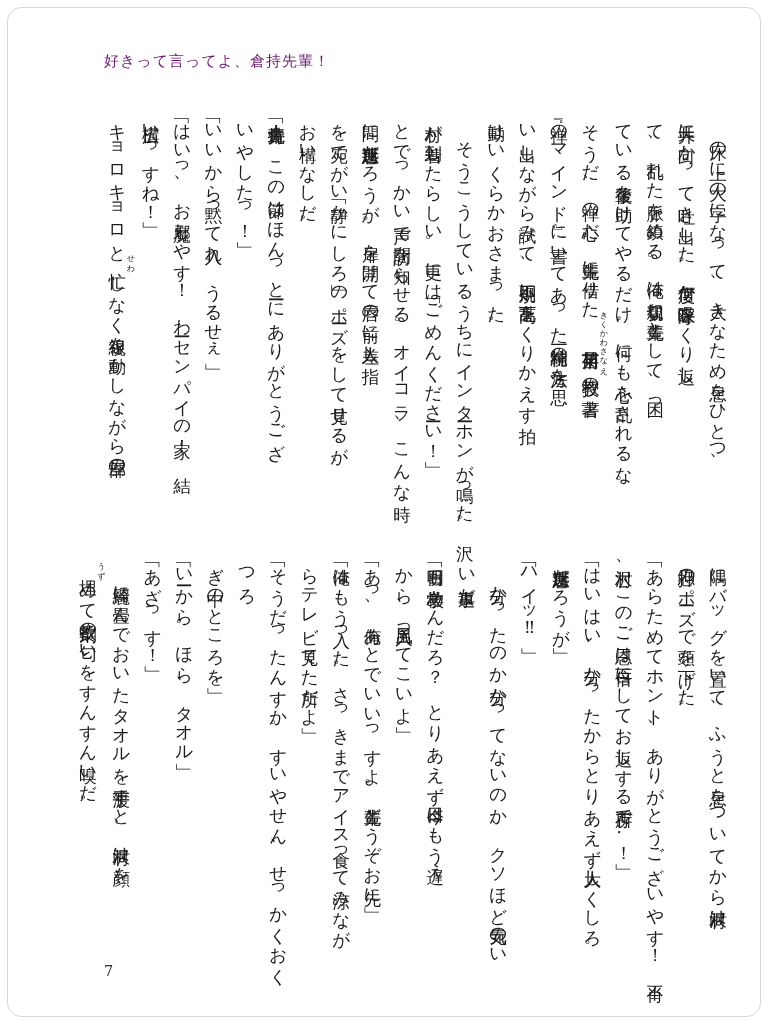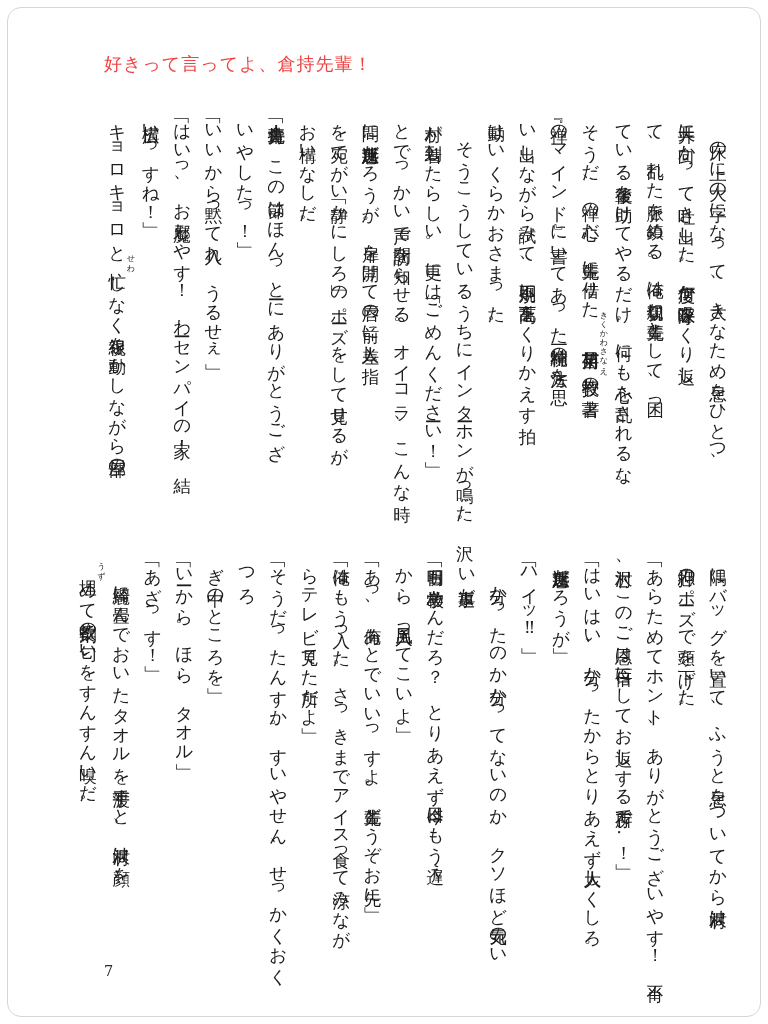--- a/index.html
+++ b/index.html
@@ -19,23 +19,23 @@
     position: absolute;
     inset: 7px;
     border: 1px solid #d6d6da;
     border-radius: 14px;
     pointer-events: none;
   }
   .running-title {
     position: absolute;
     top: 52px;
     left: 104px;
-    font-size: 18px;
+    font-size: 15px;
     letter-spacing: 1px;
-    color: #ef4444;
+    color: #701a75;
     white-space: nowrap;
   }
   .text-block {
     position: absolute;
     right: 35px;
     writing-mode: vertical-rl;
     -webkit-writing-mode: vertical-rl;
     text-orientation: mixed;
     font-size: 17.5px;
     color: #1c1c1c;

